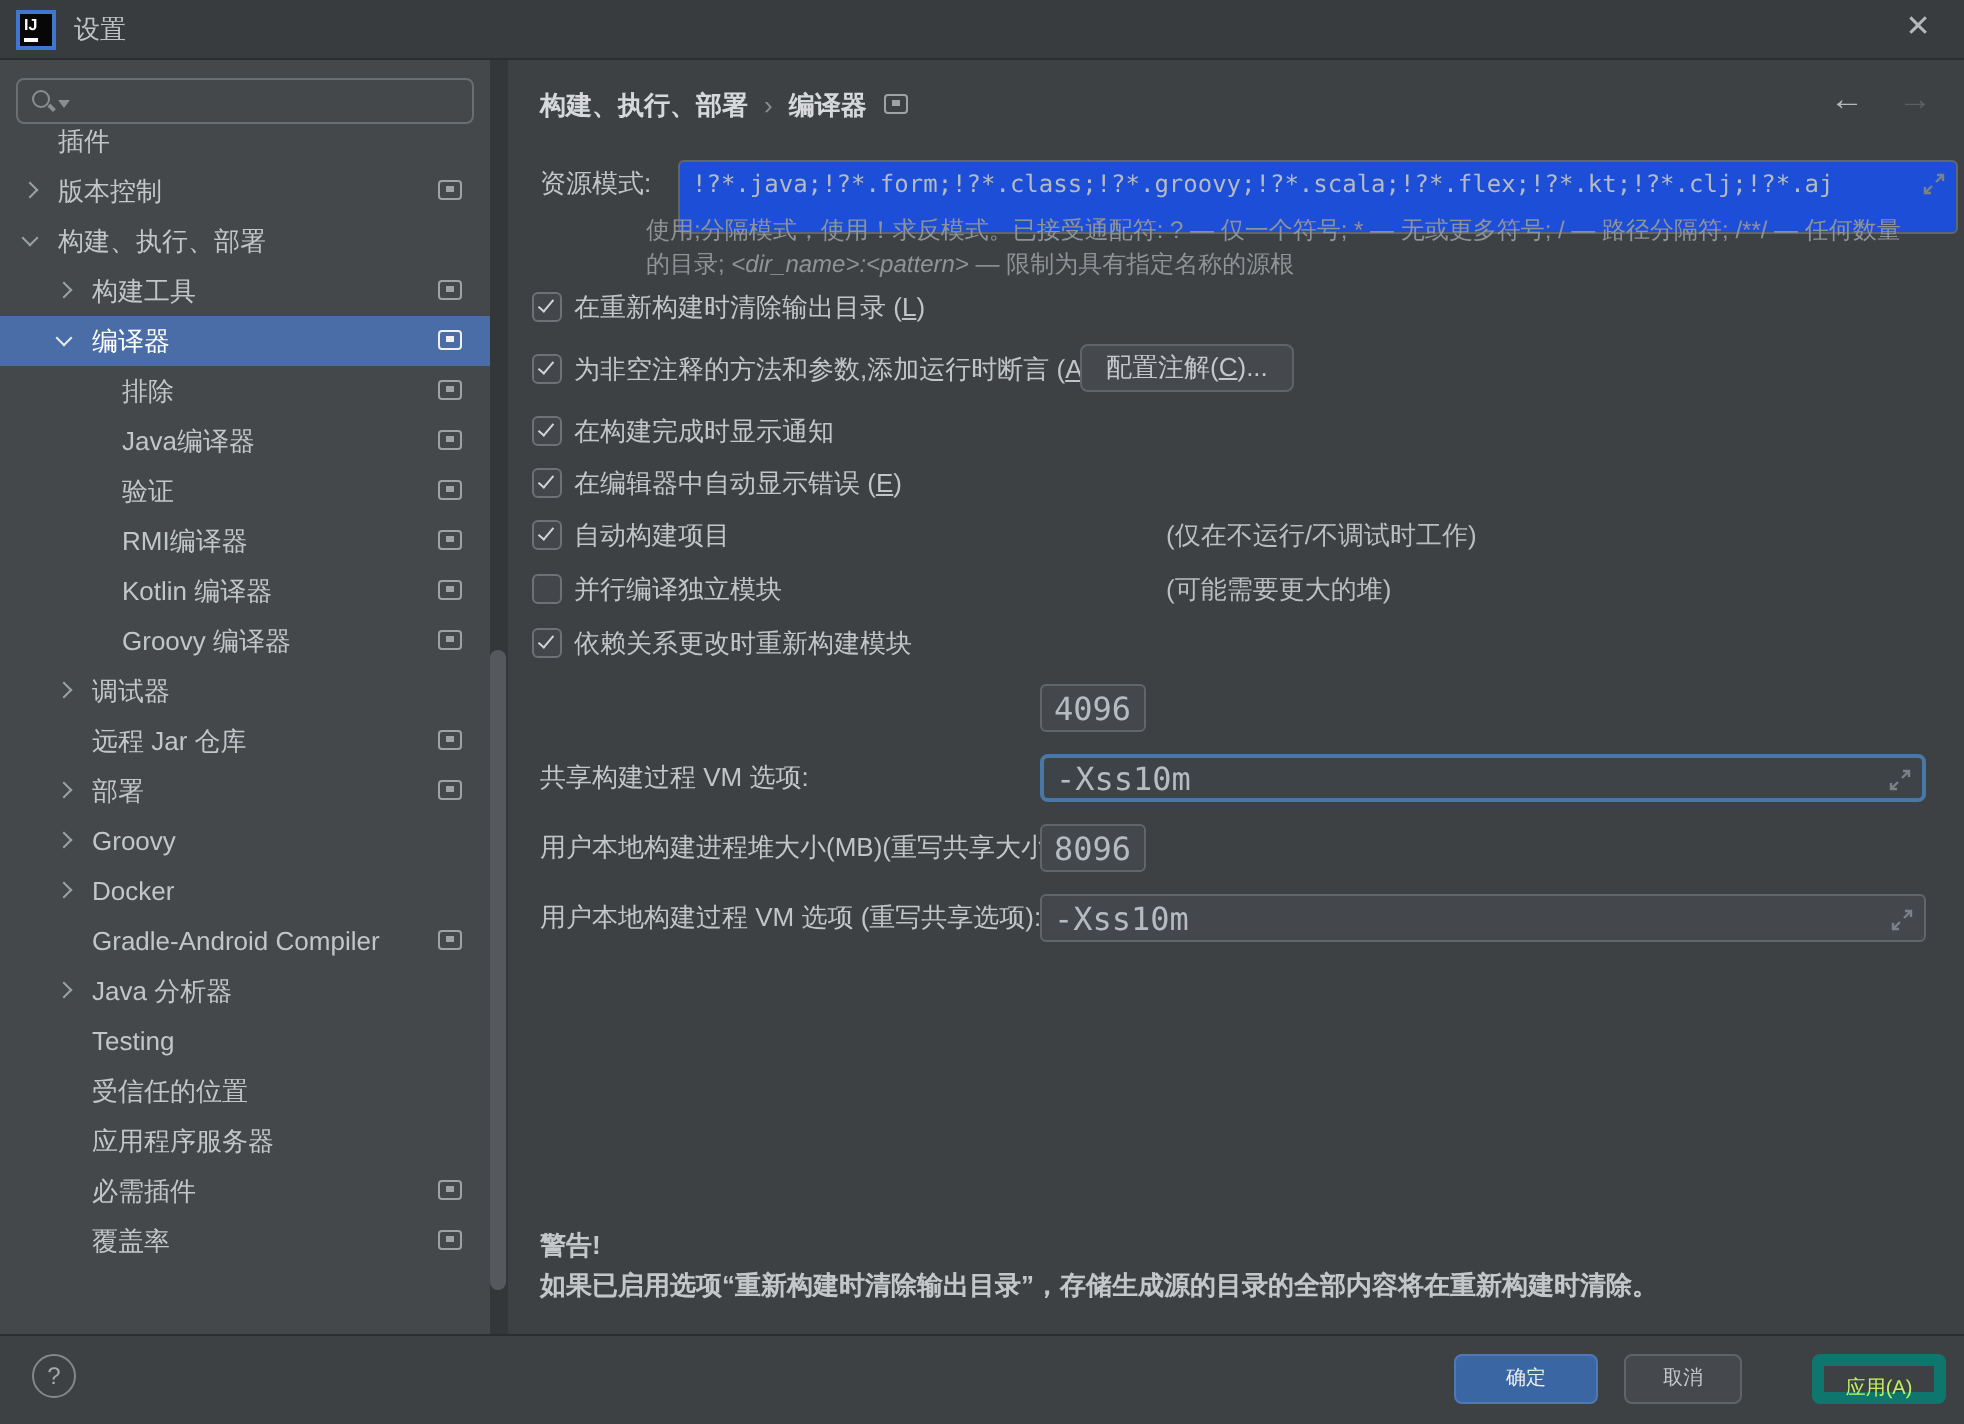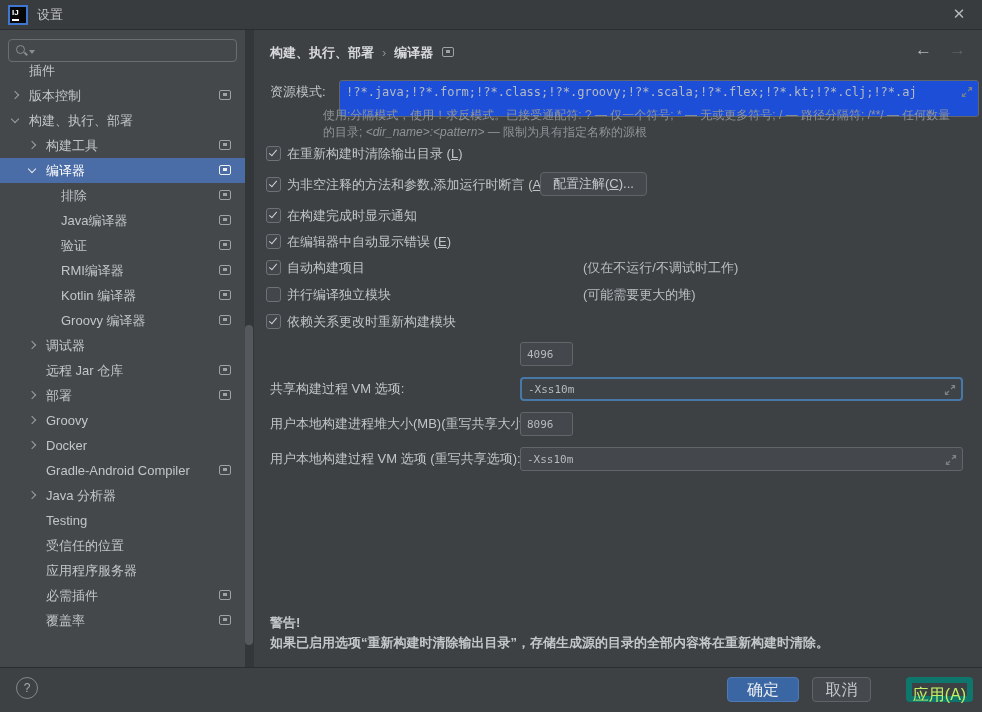--- a/index.html
+++ b/index.html
@@ -89,34 +89,34 @@
   
   .field-row { position:absolute; left:16px; width:693px; height:24px; }
   .fr1{ top:312px; } .fr2{ top:347px; } .fr3{ top:382px; } .fr4{ top:417px; }
   .flabel { position:absolute; left:0; line-height:24px; white-space:nowrap; color:#C2C5C7; }
   .tfield { position:absolute; left:250px; top:0; height:24px;
     background:#44484C; border:1px solid #61666A; border-radius:3px; }
   .tfield.small { width:53px; }
   .tfield.wide { width:443px;padding-left:32px; }
   .tfield.focused { background:#3E4347; border:2px solid #4878A8; border-radius:4px; }
   .tfield input { position:absolute; left:6px; top:0; height:100%; width:85%; background:transparent; border:none; outline:none;
-    color:#B5BBC0; font-family:"DejaVu Sans Mono","Liberation Mono",monospace; font-size:11px; }
+    color:#B5BBC0; font-family:"DejaVu Sans Mono","Liberation Mono",monospace; font-size:16px; }
   .tfield .expand-icon { top:6px; }
   .tfield.focused .expand-icon { top:5px; }
   
   .warning { position:absolute; left:16px; top:583px; width:700px; font-weight:bold; }
   .warn-title { line-height:20px; color:#C4C7C9; }
   .warn-body { line-height:20px; color:#C4C7C9; }
   
   .footer { position:absolute; left:0; top:667px; width:982px; height:45px;
     background:#3D4144; border-top:1px solid #2B2E30; }
   .help-circle { position:absolute; left:16px; top:9px; width:22px; height:22px; border-radius:50%;
     border:1.5px solid #84888B; color:#A6AAAD; text-align:center; line-height:20px; font-size:12px; }
   .btn { position:absolute; top:9px; height:25px; border-radius:4px; text-align:center;
-    line-height:23px; font-size:16px; }
+    line-height:23px; font-size:10px; }
   .btn-ok { left:727px; width:72px; background:#3A66A4; border:1px solid #4E79B4; color:#EBEDEF; }
   .btn-cancel { left:812px; width:59px; background:#45494D; border:1px solid #5F6468; color:#C4C7C9; }
   .btn-apply { left:906px; width:67px; background:transparent; border:6px solid #0f766e; color:#bef264; }
 </style>
 </head>
 <body>
 
 <div class="titlebar">
   <div class="app-logo">IJ</div>
   <div class="win-title">设置</div>

